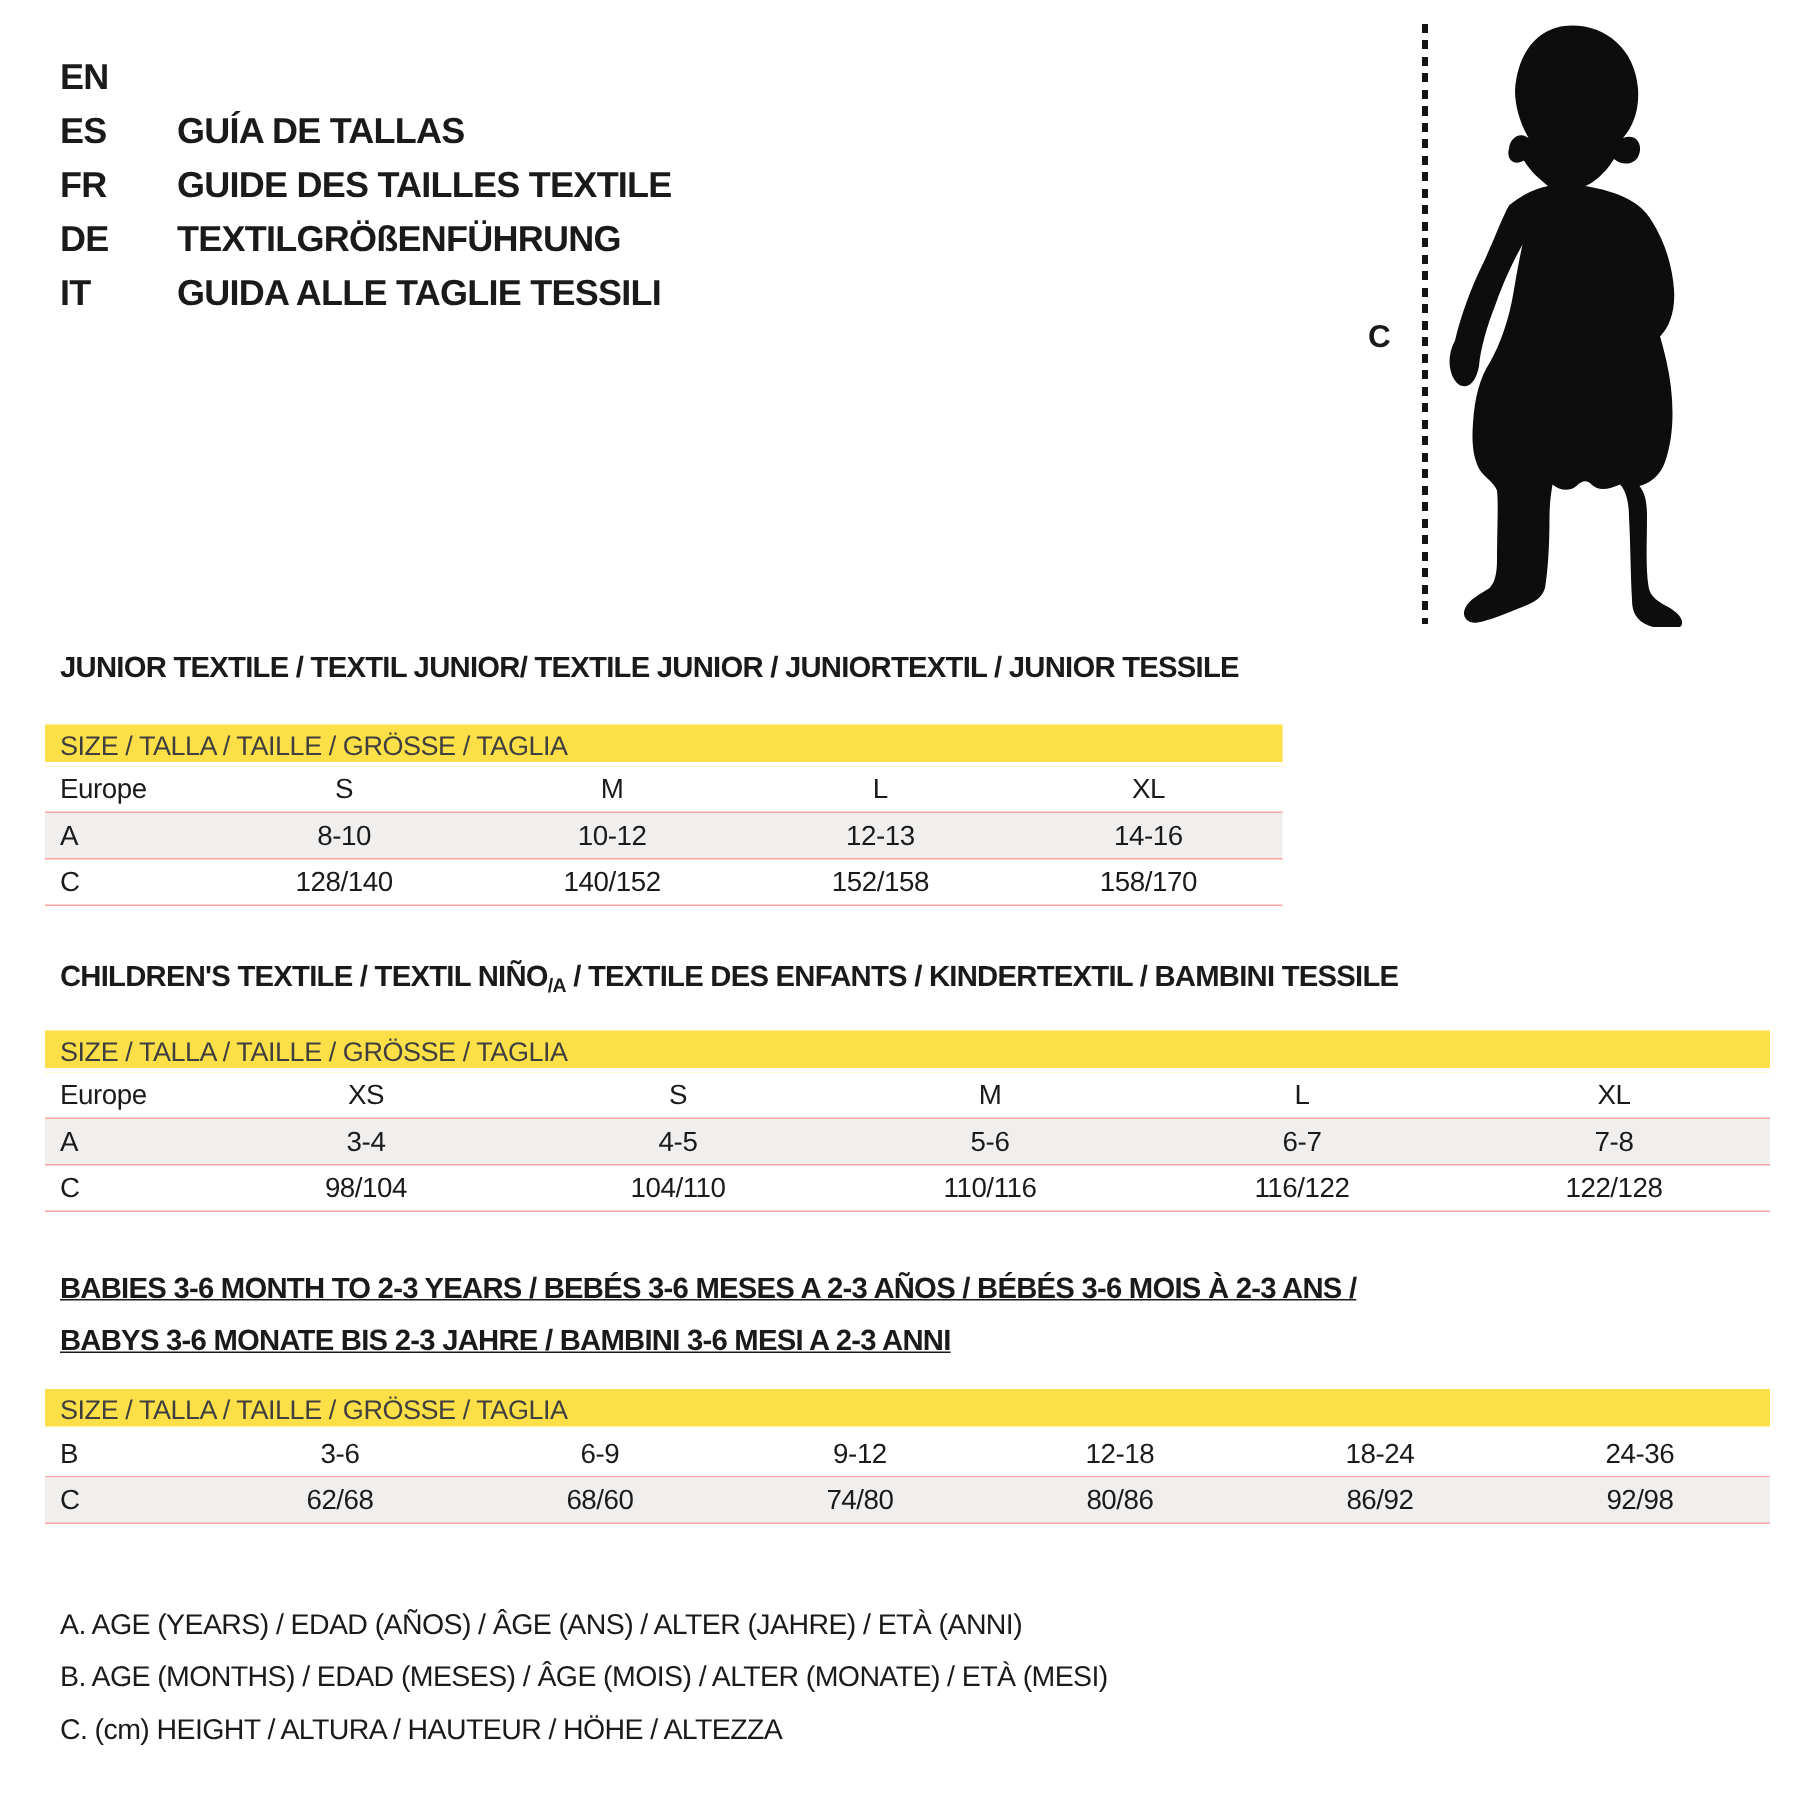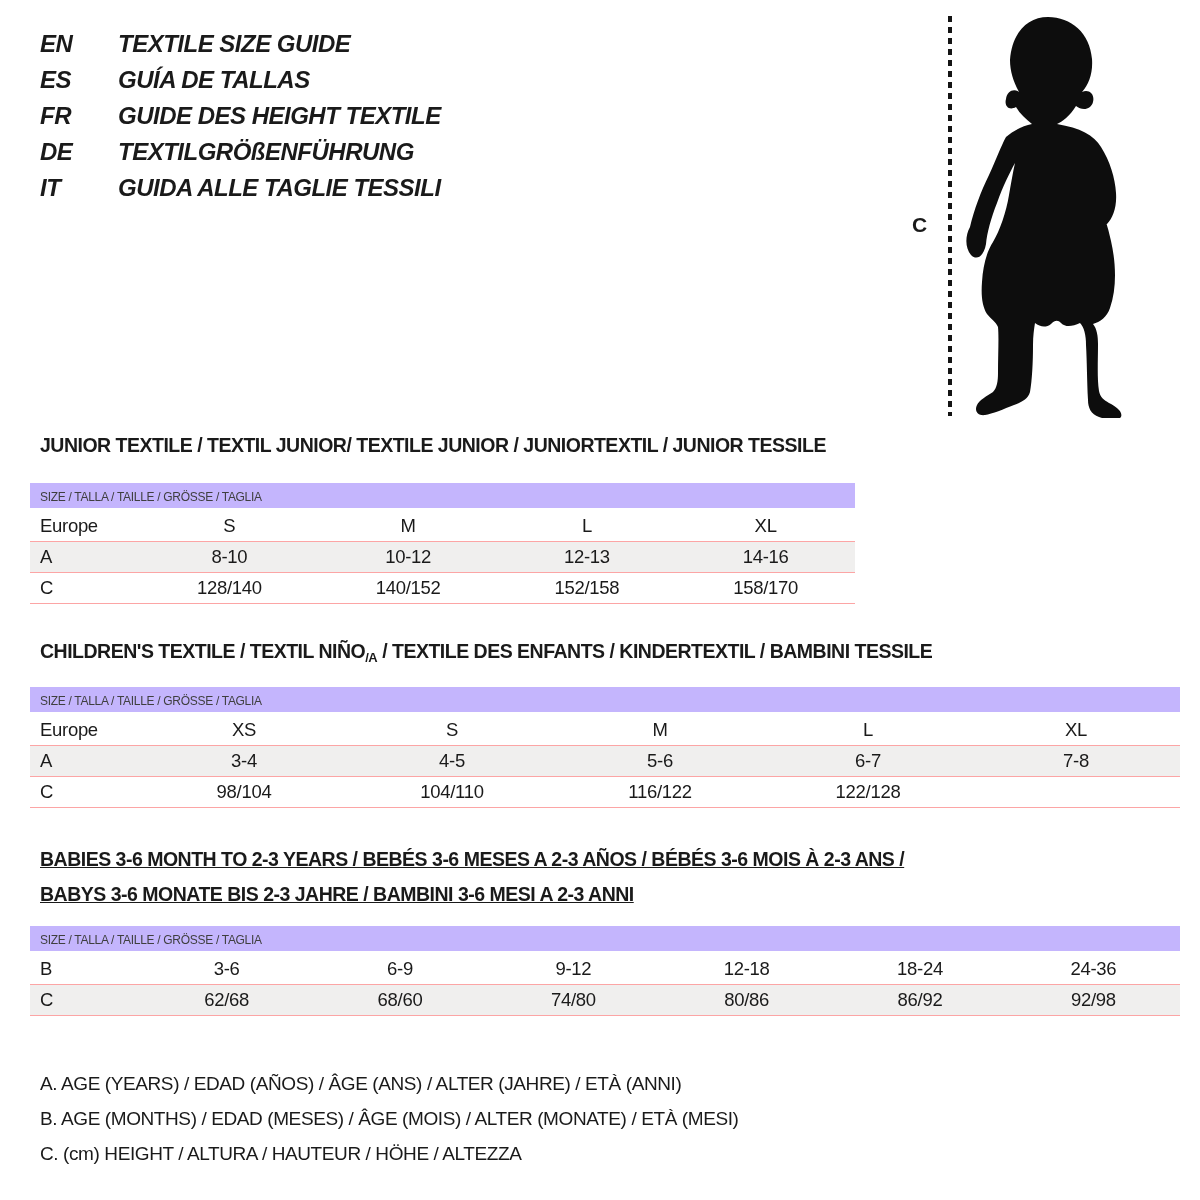--- a/index.html
+++ b/index.html
@@ -4,21 +4,21 @@
 <style>
   * { margin:0; padding:0; box-sizing:border-box; }
   html,body { background:#ffffff; }
   .page {
     position:relative; width:1200px; height:1200px; background:#ffffff;
     font-family:"Liberation Sans", sans-serif; color:#1a1a1a; overflow:hidden;
   }
 
   
   .lang-block { position:absolute; left:40px; top:30px; }
-  .lang-row { display:flex; height:36px; align-items:flex-start;font-style:italic; }
+  .lang-row { display:flex; height:36px; align-items:flex-end; }
   .lang-code { width:78px; font-size:24px; font-weight:700; letter-spacing:-0.5px; }
   .lang-title { font-size:24px; font-weight:700; letter-spacing:-0.5px; }
 
   
   .height-line {
     position:absolute; left:948px; top:16px; width:4px; height:400px;
     background-image:repeating-linear-gradient(to bottom, #141414 0px, #141414 6px, transparent 6px, transparent 11px);
   }
   .height-label { position:absolute; left:912px; top:213px; font-size:21px; font-weight:600; }
   .silhouette { position:absolute; left:962px; top:14px; }
@@ -30,22 +30,22 @@
   .title-children { top:640px; }
   .title-babies { top:842px; line-height:35px;text-decoration:underline; }
 
   
   .size-table { position:absolute; left:30px; }
   .tbl-junior { top:483px; width:825px; }
   .tbl-children { top:687px; width:1150px; }
   .tbl-babies { top:926px; width:1150px; }
 
   .t-header {
-    height:28px; line-height:28px; background:#c4b5fd; color:#3f3f3f;
-    font-size:12px; letter-spacing:-0.3px; padding-left:10px;
+    height:28px; line-height:28px; background:#fde047; color:#3f3f3f;
+    font-size:18px; letter-spacing:-0.3px; padding-left:10px;
     border-bottom:3px solid #ffffff; white-space:nowrap;
   }
   .t-row { display:grid; height:31px; line-height:29px; border-bottom:1px solid #fca5a5; font-size:18.5px; letter-spacing:-0.3px; }
   .tbl-junior   .t-row { grid-template-columns:110px repeat(4, 1fr); }
   .tbl-children .t-row { grid-template-columns:110px repeat(5, 1fr); }
   .tbl-babies   .t-row { grid-template-columns:110px repeat(6, 1fr); }
   .t-row .label { text-align:left; padding-left:10px; }
   .t-row .cell  { text-align:center; }
   .t-row.alt { background:#f0efee; }
 
@@ -54,29 +54,28 @@
   .legend-line { font-size:19px; font-weight:400; letter-spacing:-0.4px; line-height:35px; white-space:nowrap; }
 </style>
 </head>
 <body>
 
 <div class="page">
 
   <div class="lang-block">
     <div class="lang-row">
       <span class="lang-code">EN</span>
-      <span class="lang-title">TEXTILE SIZE GUIDE</span>
     </div>
     <div class="lang-row">
       <span class="lang-code">ES</span>
       <span class="lang-title">GUÍA DE TALLAS</span>
     </div>
     <div class="lang-row">
       <span class="lang-code">FR</span>
-      <span class="lang-title">GUIDE DES HEIGHT TEXTILE</span>
+      <span class="lang-title">GUIDE DES TAILLES TEXTILE</span>
     </div>
     <div class="lang-row">
       <span class="lang-code">DE</span>
       <span class="lang-title">TEXTILGRÖßENFÜHRUNG</span>
     </div>
     <div class="lang-row">
       <span class="lang-code">IT</span>
       <span class="lang-title">GUIDA ALLE TAGLIE TESSILI</span>
     </div>
   </div>
@@ -181,20 +180,21 @@
       <span class="cell">3-4</span>
       <span class="cell">4-5</span>
       <span class="cell">5-6</span>
       <span class="cell">6-7</span>
       <span class="cell">7-8</span>
     </div>
     <div class="t-row">
       <span class="label">C</span>
       <span class="cell">98/104</span>
       <span class="cell">104/110</span>
+      <span class="cell">110/116</span>
       <span class="cell">116/122</span>
       <span class="cell">122/128</span>
     </div>
   </div>
 
   <div class="section-title title-babies">
     <div>BABIES 3-6 MONTH TO 2-3 YEARS / BEBÉS 3-6 MESES A 2-3 AÑOS / BÉBÉS 3-6 MOIS À 2-3 ANS /</div>
     <div>BABYS 3-6 MONATE BIS 2-3 JAHRE / BAMBINI 3-6 MESI A 2-3 ANNI</div>
   </div>
   <div class="size-table tbl-babies">

